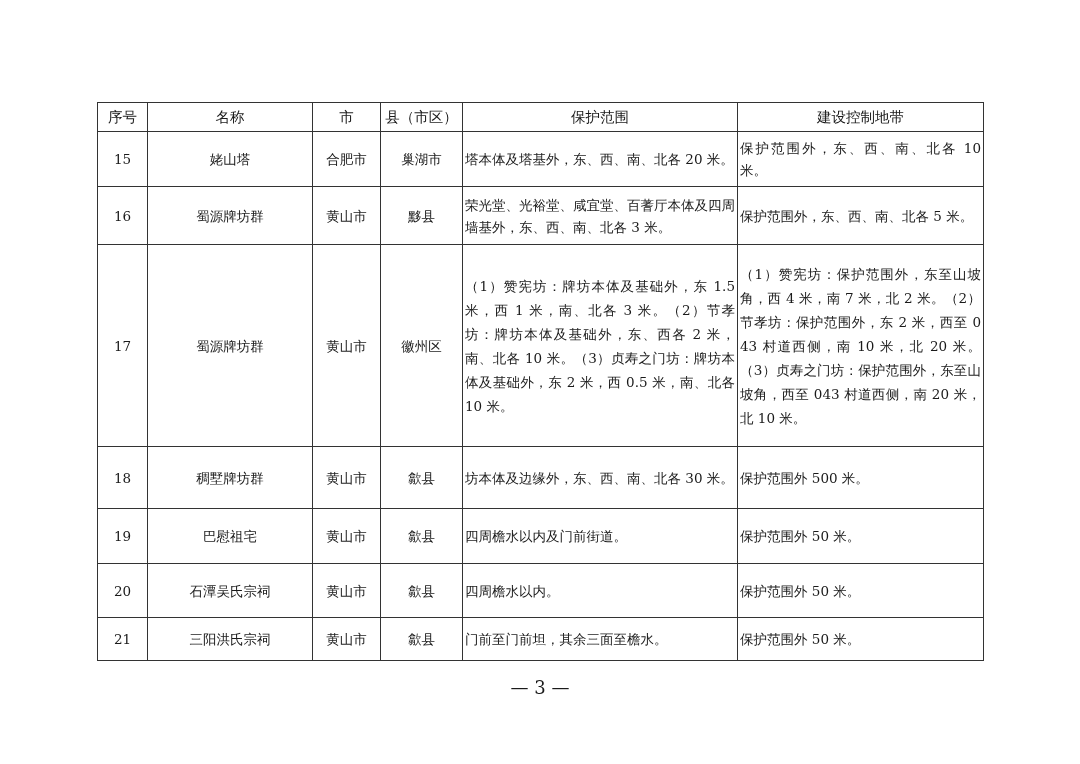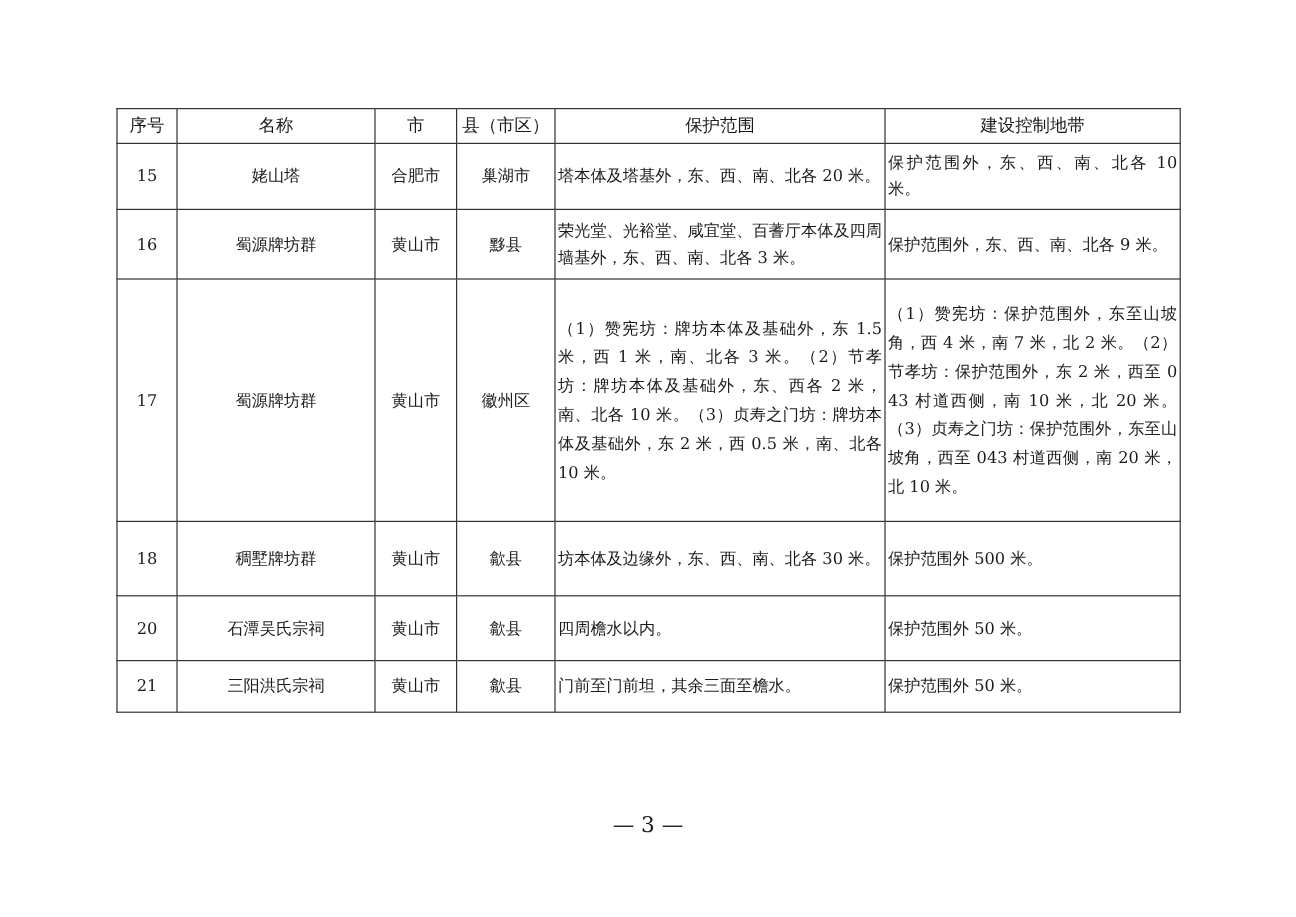--- a/index.html
+++ b/index.html
@@ -1,18 +1,18 @@
 <!DOCTYPE html>
 <html><head>
   <meta charset="utf-8">
   <style>
     html, body { margin: 0; padding: 0; background: #ffffff; }
     body { width: 1080px; height: 764px; position: relative; overflow: hidden;
            font-family: "DejaVu Serif", "Liberation Serif", serif; color: #1a1a1a; }
-    table.doc { position: absolute; left: 97px; top: 90px; border-collapse: collapse;
+    table.doc { position: absolute; left: 97px; top: 102px; border-collapse: collapse;
                 table-layout: fixed; width: 886px; }
     table.doc td, table.doc th { border: 1px solid #333; padding: 0 2px; font-size: 13.5px;
                 line-height: 22px; vertical-align: middle; word-break: break-all; }
     table.doc th { font-family: "DejaVu Sans", "Liberation Sans", sans-serif; font-weight: normal;
                    font-size: 14.5px; height: 28px; text-align: center; }
     th.left { text-align: left; }
     td.c { text-align: center; }
     td.l { text-align: center; text-align-last: left; }
     td.j { text-align: justify; }
     .page-num { position: absolute; left: 0; width: 1080px; top: 677px; text-align: center;
@@ -48,37 +48,45 @@
       <td class="c">巢湖市</td>
       <td class="j">塔本体及塔基外，东、西、南、北各 20 米。</td>
       <td class="j">保护范围外，东、西、南、北各 10 米。</td>
     </tr>
     <tr style="height:58px">
       <td class="c">16</td>
       <td class="c">蜀源牌坊群</td>
       <td class="c">黄山市</td>
       <td class="c">黟县</td>
       <td class="j">荣光堂、光裕堂、咸宜堂、百蓍厅本体及四周墙基外，东、西、南、北各 3 米。</td>
-      <td class="j">保护范围外，东、西、南、北各 9 米。</td>
+      <td class="j">保护范围外，东、西、南、北各 5 米。</td>
     </tr>
     <tr style="height:202px">
       <td class="c">17</td>
       <td class="c">蜀源牌坊群</td>
       <td class="c">黄山市</td>
       <td class="c">徽州区</td>
       <td class="j" style="line-height:24px">（1）赞宪坊：牌坊本体及基础外，东 1.5 米，西 1 米，南、北各 3 米。（2）节孝坊：牌坊本体及基础外，东、西各 2 米，南、北各 10 米。（3）贞寿之门坊：牌坊本体及基础外，东 2 米，西 0.5 米，南、北各 10 米。</td>
       <td class="j" style="line-height:24px">（1）赞宪坊：保护范围外，东至山坡角，西 4 米，南 7 米，北 2 米。（2）节孝坊：保护范围外，东 2 米，西至 043 村道西侧，南 10 米，北 20 米。（3）贞寿之门坊：保护范围外，东至山坡角，西至 043 村道西侧，南 20 米，北 10 米。</td>
     </tr>
     <tr style="height:62px">
       <td class="c">18</td>
       <td class="c">稠墅牌坊群</td>
       <td class="c">黄山市</td>
       <td class="c">歙县</td>
       <td class="j">坊本体及边缘外，东、西、南、北各 30 米。</td>
       <td class="l">保护范围外 500 米。</td>
+    </tr>
+    <tr style="height:55px">
+      <td class="c">19</td>
+      <td class="c">巴慰祖宅</td>
+      <td class="c">黄山市</td>
+      <td class="c">歙县</td>
+      <td class="l">四周檐水以内及门前街道。</td>
+      <td class="l">保护范围外 50 米。</td>
     </tr>
     <tr style="height:54px">
       <td class="c">20</td>
       <td class="c">石潭吴氏宗祠</td>
       <td class="c">黄山市</td>
       <td class="c">歙县</td>
       <td class="l">四周檐水以内。</td>
       <td class="l">保护范围外 50 米。</td>
     </tr>
     <tr style="height:43px">

